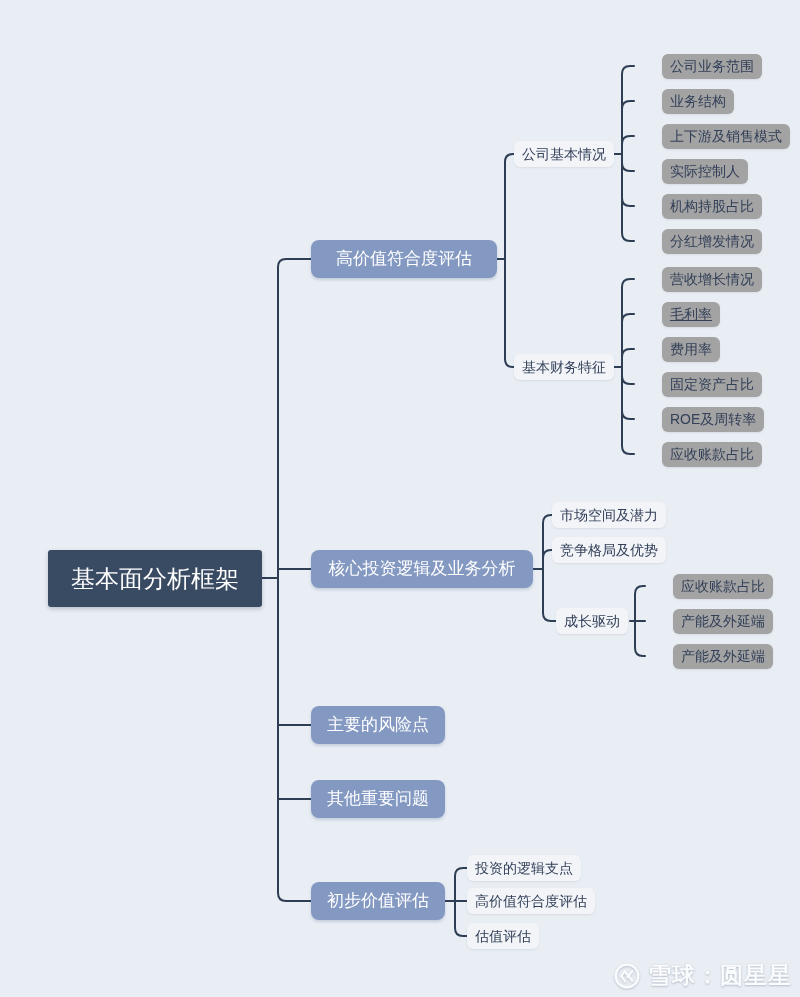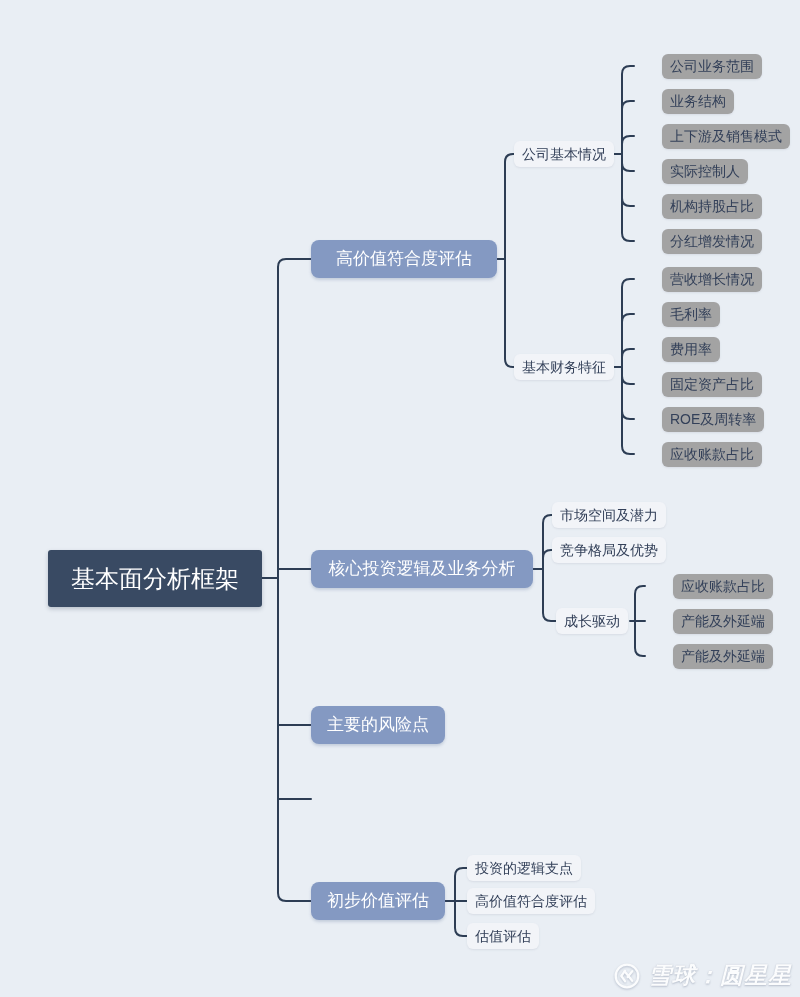--- a/index.html
+++ b/index.html
@@ -45,21 +45,20 @@
     margin-left:28px;
   }
   .watermark{
     position:absolute;right:8px;bottom:6px;
     display:flex;align-items:center;gap:7px;
   }
   .watermark-text{
     font-size:23px;font-weight:bold;letter-spacing:1px;
     color:#fbfcfd;
     text-shadow:0 1px 2px rgba(150,160,178,0.6), 0 0 1px rgba(160,170,185,0.5);
-    font-style:italic;
   }
   .logo-svg{filter:drop-shadow(0 1px 1px rgba(150,160,178,0.6));}
 </style>
 </head>
 <body>
 
 <div class="canvas">
 
   <svg class="connectors" width="800" height="997" viewBox="0 0 800 997">
     <g stroke="#2d3d54" stroke-width="2" fill="none" stroke-linecap="round">
@@ -101,34 +100,35 @@
         M 455 876 Q 455 868 463 868 L 467 868
         M 455 928 Q 455 936 463 936 L 467 936"></path>
     </g>
   </svg>
 
   <div class="node root-node" style="left:48px;top:550px;">基本面分析框架</div>
 
   <div class="node branch-node" style="left:311px;top:240px;width:186px;">高价值符合度评估</div>
   <div class="node branch-node" style="left:311px;top:706px;width:134px;">主要的风险点</div>
   <div class="node branch-node" style="left:311px;top:550px;width:222px;">核心投资逻辑及业务分析</div>
+  <div class="node branch-node" style="left:311px;top:780px;width:134px;">其他重要问题</div>
   <div class="node branch-node" style="left:311px;top:882px;width:134px;">初步价值评估</div>
 
   <div class="node sub-node" style="left:514px;top:141px;">公司基本情况</div>
   <div class="node sub-node" style="left:514px;top:354px;">基本财务特征</div>
 
   <div class="node leaf-node" style="left:634px;top:54px;">公司业务范围</div>
   <div class="node leaf-node" style="left:634px;top:89px;">业务结构</div>
   <div class="node leaf-node" style="left:634px;top:124px;">上下游及销售模式</div>
   <div class="node leaf-node" style="left:634px;top:159px;">实际控制人</div>
   <div class="node leaf-node" style="left:634px;top:194px;">机构持股占比</div>
   <div class="node leaf-node" style="left:634px;top:229px;">分红增发情况</div>
 
   <div class="node leaf-node" style="left:634px;top:267px;">营收增长情况</div>
-  <div class="node leaf-node" style="left:634px;top:302px;">毛利率</div>
+  <div class="node leaf-node" style="left:634px;top:302px;text-decoration:underline;">毛利率</div>
   <div class="node leaf-node" style="left:634px;top:337px;">费用率</div>
   <div class="node leaf-node" style="left:634px;top:372px;">固定资产占比</div>
   <div class="node leaf-node" style="left:634px;top:407px;">ROE及周转率</div>
   <div class="node leaf-node" style="left:634px;top:442px;">应收账款占比</div>
 
   <div class="node sub-node" style="left:552px;top:502px;">市场空间及潜力</div>
   <div class="node sub-node" style="left:552px;top:537px;">竞争格局及优势</div>
   <div class="node sub-node" style="left:556px;top:608px;">成长驱动</div>
 
   <div class="node leaf-node" style="left:645px;top:574px;">应收账款占比</div>

